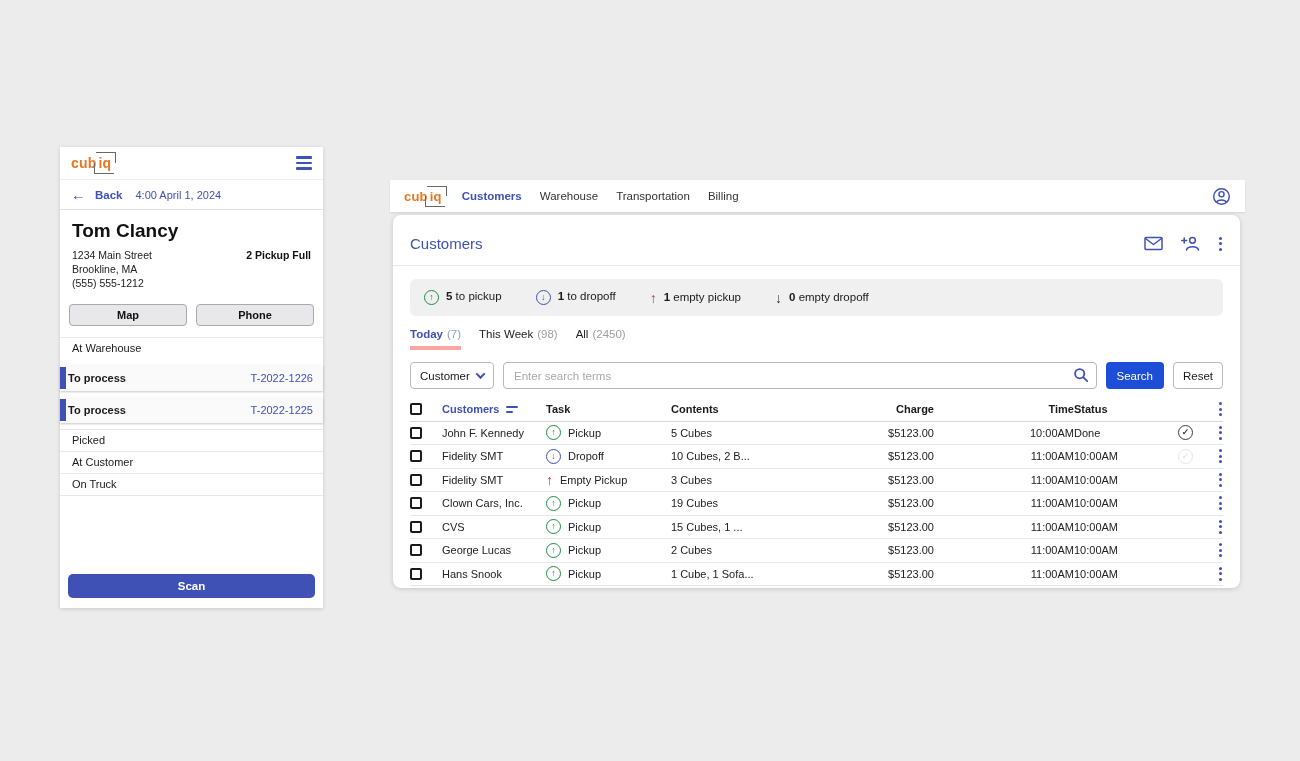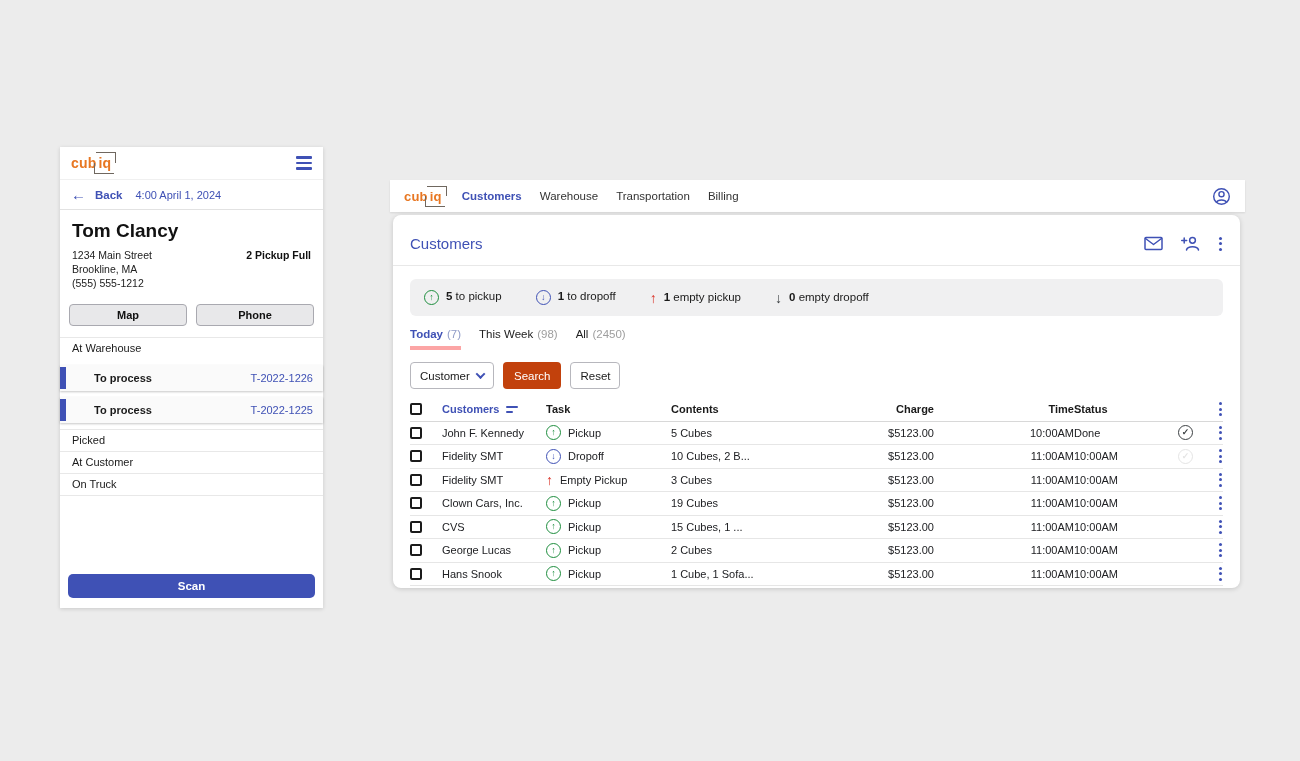--- a/index.html
+++ b/index.html
@@ -34,21 +34,21 @@
   .m-badge-wrap { display: flex; align-items: center; }
   .m-badge { font-size: 10.5px; font-weight: bold; color: #111; margin-left: 8px; }
   .m-actions { display: flex; gap: 9px; padding: 7px 9px 11px; }
   .m-btn { flex: 1; height: 22px; background: #e8e8ea; border: 1px solid #a9a9b0; border-radius: 4px;
            font-weight: bold; font-size: 11px; color: #111; display: flex; align-items: center; justify-content: center; cursor: pointer; }
   .m-item { padding: 4px 12px 5px; font-size: 11px; color: #1a1a1a; border-top: 1px solid #e8e8e8; }
   .m-item:last-of-type { border-bottom: 1px solid #e8e8e8; }
   .m-card { margin: 6px 0; background: #fafafa; box-shadow: 0 1px 2px rgba(0,0,0,.22); height: 26px;
             display: flex; align-items: center; position: relative; cursor: pointer; }
   .m-card-bar { position: absolute; left: 0; top: 2px; bottom: 2px; width: 6px; background: #3f51b5; }
-  .m-card-label { margin-left: 34px; font-size: 11px; font-weight: bold; color: #1a1a1a; }
+  .m-card-label { margin-left: 8px; font-size: 11px; font-weight: bold; color: #1a1a1a; }
   .m-card-ticket { margin-left: auto; margin-right: 10px; font-size: 11px; color: #3f51b5; }
   .m-spacer { flex: 1; }
   .m-scan { margin: 16px 8px 10px; height: 24px; flex: 0 0 24px; background: #3f51b5; color: #fff; font-weight: bold;
             font-size: 11.5px; border-radius: 5px; display: flex; align-items: center; justify-content: center; cursor: pointer; }
 
   
   .desktop-nav {
     position: absolute; left: 390px; top: 180px; width: 855px; height: 32px;
     background: #fff; box-shadow: 0 1px 2px rgba(0,0,0,.10);
     display: flex; align-items: center; padding: 0 14px;
@@ -80,21 +80,21 @@
   .search-row { margin: 11px 17px 0; display: flex; align-items: center; gap: 9px; }
   .filter-select { height: 27px; width: 84px; border: 1px solid #b7b7bd; border-radius: 4px; background: #fff;
                    display: flex; align-items: center; justify-content: space-between; padding: 0 9px; font-size: 11.5px; color: #1a1a1a; cursor: pointer; }
   .chevron { width: 7px; height: 7px; border-right: 2px solid #3f51b5; border-bottom: 2px solid #3f51b5;
              transform: rotate(45deg) translate(-1px,-1px); }
   .search-box { flex: 1; position: relative; height: 27px; }
   .search-box input { width: 100%; height: 100%; border: 1px solid #b7b7bd; border-radius: 4px; padding: 0 30px 0 10px;
                       font-size: 11.5px; font-family: "Liberation Sans", sans-serif; color: #1a1a1a; outline: none; }
   .search-box input::placeholder { color: #a8a8a8; }
   .search-box .mag { position: absolute; right: 8px; top: 5px; cursor: pointer; }
-  .btn-search { height: 27px; padding: 0 11px; background: #c2410c; color: #fff; border: none; border-radius: 4px;
+  .btn-search { height: 27px; padding: 0 11px; background: #1d4ed8; color: #fff; border: none; border-radius: 4px;
                 font-size: 11.5px; font-family: "Liberation Sans", sans-serif; cursor: pointer; }
   .btn-reset { height: 27px; padding: 0 9px; background: #fff; color: #1a1a1a; border: 1px solid #b7b7bd; border-radius: 4px;
                font-size: 11.5px; font-family: "Liberation Sans", sans-serif; cursor: pointer; }
   
   .table { margin: 9px 17px 0; }
   .trow { display: flex; align-items: center; height: 23.5px; border-bottom: 1px solid #e6e6e6; font-size: 11px; }
   .trow.head { font-weight: bold; color: #1a1a1a; border-bottom: 1px solid #d8d8d8; }
   .col-check { width: 32px; display: flex; align-items: center; }
   .checkbox { width: 12px; height: 12px; border: 2px solid #1b1b1b; border-radius: 2px; background: #fff; cursor: pointer; }
   .col-cust { width: 104px; display: flex; align-items: center; gap: 7px; }
@@ -251,20 +251,29 @@
       <span>All</span>
         <span class="count">(2450)</span>
     </span>
   </div>
 
   <div class="search-row">
     <span class="filter-select">
       <span>Customer</span>
       <span class="chevron"></span>
     </span>
+    <span class="search-box">
+      <input type="text" placeholder="Enter search terms" style="">
+      <span class="mag">
+        <svg width="16" height="16" viewBox="0 0 16 16" fill="none" stroke="#3f51b5" stroke-width="1.8" stroke-linecap="round">
+          <circle cx="6.7" cy="6.7" r="4.6"></circle>
+          <line x1="10.3" y1="10.3" x2="14.2" y2="14.2"></line>
+        </svg>
+      </span>
+    </span>
     <button class="btn-search">Search</button>
     <button class="btn-reset">Reset</button>
   </div>
 
   <div class="table">
     <div class="trow head">
       <span class="col-check">
           <span class="checkbox"></span>
         </span>
       <span class="col-cust">

